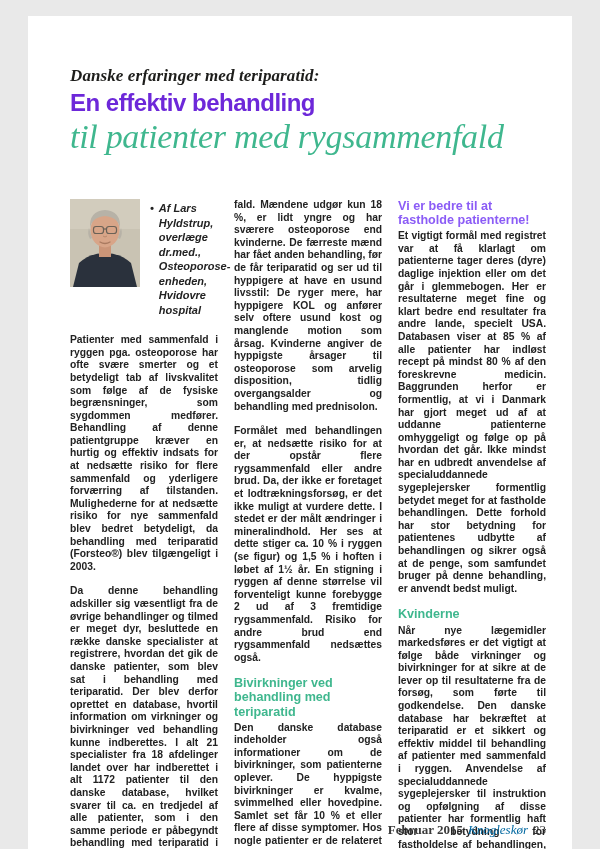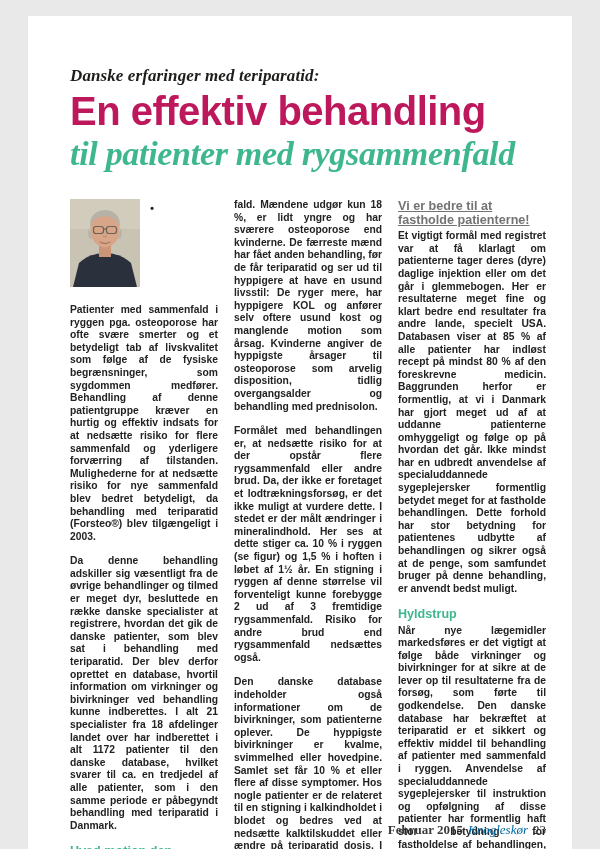--- a/index.html
+++ b/index.html
@@ -13,26 +13,26 @@
     color:#1f1f1f;
   }
   .masthead{position:absolute;left:42px;top:50px;right:26px;}
   .kicker{
     font-family:"Liberation Serif", serif;
     font-style:italic;font-weight:600;
     font-size:17px;color:#1d1d1b;letter-spacing:.1px;
   }
   .title-main{
     font-family:"Liberation Sans", sans-serif;
-    font-weight:bold;font-size:40px;line-height:1.04;
-    color:#be185d;letter-spacing:-.5px;margin-top:5px;
+    font-weight:bold;font-size:24px;line-height:1.04;
+    color:#6d28d9;letter-spacing:-.5px;margin-top:5px;
   }
   .title-sub{
     font-family:"Liberation Serif", serif;
-    font-style:italic;font-weight:700;
+    font-style:italic;font-weight:400;
     font-size:34px;line-height:1.05;margin-top:3px;
     letter-spacing:-.3px;
   }
   .columns{
     position:absolute;left:42px;top:183px;right:26px;
     display:flex;gap:16px;
   }
   .column{flex:1 1 0;min-width:0;}
   .author-block{display:flex;gap:10px;margin-bottom:17px;}
   .portrait{
@@ -93,43 +93,45 @@
           <path d="M19,29 q-2,6 1,11 l2,-1 Z" fill="#b7b2a7"></path>
           <path d="M51,29 q2,6 -1,11 l-2,-1 Z" fill="#b7b2a7"></path>
           <rect x="23.5" y="27.5" width="10" height="7" rx="2.5" fill="none" stroke="#6b6257" stroke-width="1.2"></rect>
           <rect x="36.5" y="27.5" width="10" height="7" rx="2.5" fill="none" stroke="#6b6257" stroke-width="1.2"></rect>
           <line x1="33.5" y1="30" x2="36.5" y2="30" stroke="#6b6257" stroke-width="1.2"></line>
           <path d="M30,43 q5,3 10,0" fill="none" stroke="#a97a60" stroke-width="1.3" stroke-linecap="round"></path>
           <path d="M33,37 q2,2 4,0" fill="none" stroke="#b98a6e" stroke-width="1"></path>
         </svg>
         <div class="byline">
           <span class="bullet">•</span>
+          <span>Af Lars Hyldstrup, overlæge dr.med., Osteoporose-enheden, Hvidovre hospital</span>
         </div>
       </div>
       <div>
           <div class="col-paragraph">Patienter med sammenfald i ryggen pga. osteoporose har ofte svære smerter og et betydeligt tab af livskvalitet som følge af de fysiske begrænsninger, som sygdommen medfører. Behandling af denne patientgruppe kræver en hurtig og effektiv indsats for at nedsætte risiko for flere sammenfald og yderligere forværring af tilstanden. Mulighederne for at nedsætte risiko for nye sammenfald blev bedret betydeligt, da behandling med teriparatid (Forsteo®) blev tilgængeligt i 2003.</div>
           <div class="col-paragraph">Da denne behandling adskiller sig væsentligt fra de øvrige behandlinger og tilmed er meget dyr, besluttede en række danske specialister at registrere, hvordan det gik de danske patienter, som blev sat i behandling med teriparatid. Der blev derfor oprettet en database, hvortil information om virkninger og bivirkninger ved behandling kunne indberettes. I alt 21 specialister fra 18 afdelinger landet over har indberettet i alt 1172 patienter til den danske database, hvilket svarer til ca. en tredjedel af alle patienter, som i den samme periode er påbegyndt behandling med teriparatid i Danmark.</div>
           <div class="col-heading" style="color: rgb(63, 183, 142);">Hvad motion den danske database?</div>
           <div class="col-paragraph">Den typiske patient er 72 år og har haft mellem 1 og 7 sammen-</div>
         </div>
     </div>
 
     <div class="column">
       <div>
           <div class="col-paragraph">fald. Mændene udgør kun 18 %, er lidt yngre og har sværere osteoporose end kvinderne. De færreste mænd har fået anden behandling, før de får teriparatid og ser ud til hyppigere at have en usund livsstil: De ryger mere, har hyppigere KOL og anfører selv oftere usund kost og manglende motion som årsag. Kvinderne angiver de hyppigste årsager til osteoporose som arvelig disposition, tidlig overgangsalder og behandling med prednisolon.</div>
           <div class="col-paragraph">Formålet med behandlingen er, at nedsætte risiko for at der opstår flere rygsammenfald eller andre brud. Da, der ikke er foretaget et lodtrækningsforsøg, er det ikke muligt at vurdere dette. I stedet er der målt ændringer i mineralindhold. Her ses at dette stiger ca. 10 % i ryggen (se figur) og 1,5 % i hoften i løbet af 1½ år. En stigning i ryggen af denne størrelse vil forventeligt kunne forebygge 2 ud af 3 fremtidige rygsammenfald. Risiko for andre brud end rygsammenfald nedsættes også.</div>
+          <div class="col-heading" style="color: rgb(63, 183, 142);">Bivirkninger ved behandling med teriparatid</div>
           <div class="col-paragraph">Den danske database indeholder også informationer om de bivirkninger, som patienterne oplever. De hyppigste bivirkninger er kvalme, svimmelhed eller hovedpine. Samlet set får 10 % et eller flere af disse symptomer. Hos nogle patienter er de relateret til en stigning i kalkindholdet i blodet og bedres ved at nedsætte kalktilskuddet eller ændre på teriparatid dosis. I langt de fleste tilfælde aftager generne og kun</div>
         </div>
     </div>
 
     <div class="column">
       <div>
-          <div class="col-heading" style="color: #737373; text-decoration: underline;">Vi er bedre til at fastholde patienterne!</div>
+          <div class="col-heading" style="color: #8b5cf6;">Vi er bedre til at fastholde patienterne!</div>
           <div class="col-paragraph">Et vigtigt formål med registret var at få klarlagt om patienterne tager deres (dyre) daglige injektion eller om det går i glemmebogen. Her er resultaterne meget fine og klart bedre end resultater fra andre lande, specielt USA. Databasen viser at 85 % af alle patienter har indløst recept på mindst 80 % af den foreskrevne medicin. Baggrunden herfor er formentlig, at vi i Danmark har gjort meget ud af at uddanne patienterne omhyggeligt og følge op på hvordan det går. Ikke mindst har en udbredt anvendelse af specialuddannede sygeplejersker formentlig betydet meget for at fastholde behandlingen. Dette forhold har stor betydning for patientenes udbytte af behandlingen og sikrer også at de penge, som samfundet bruger på denne behandling, er anvendt bedst muligt.</div>
-          <div class="col-heading" style="color: rgb(63, 183, 142);">Hyldstrup</div>
+          <div class="col-heading" style="color: rgb(63, 183, 142);">Kvinderne</div>
           <div class="col-paragraph">Når nye lægemidler markedsføres er det vigtigt at følge både virkninger og bivirkninger for at sikre at de lever op til resultaterne fra de forsøg, som førte til godkendelse. Den danske database har bekræftet at teriparatid er et sikkert og effektiv middel til behandling af patienter med sammenfald i ryggen. Anvendelse af specialuddannede sygeplejersker til instruktion og opfølgning af disse patienter har formentlig haft stor betydning for fastholdelse af behandlingen, til gavn for både patienterne og samfundsøkonomien.</div>
         </div>
     </div>
 
   </div>
 
   <div class="footer">
     <span class="f-date">Februar 2015</span>
     <span class="f-mag" style="color: #0369a1;">Knogleskør</span>
     <span class="f-page">23</span>

